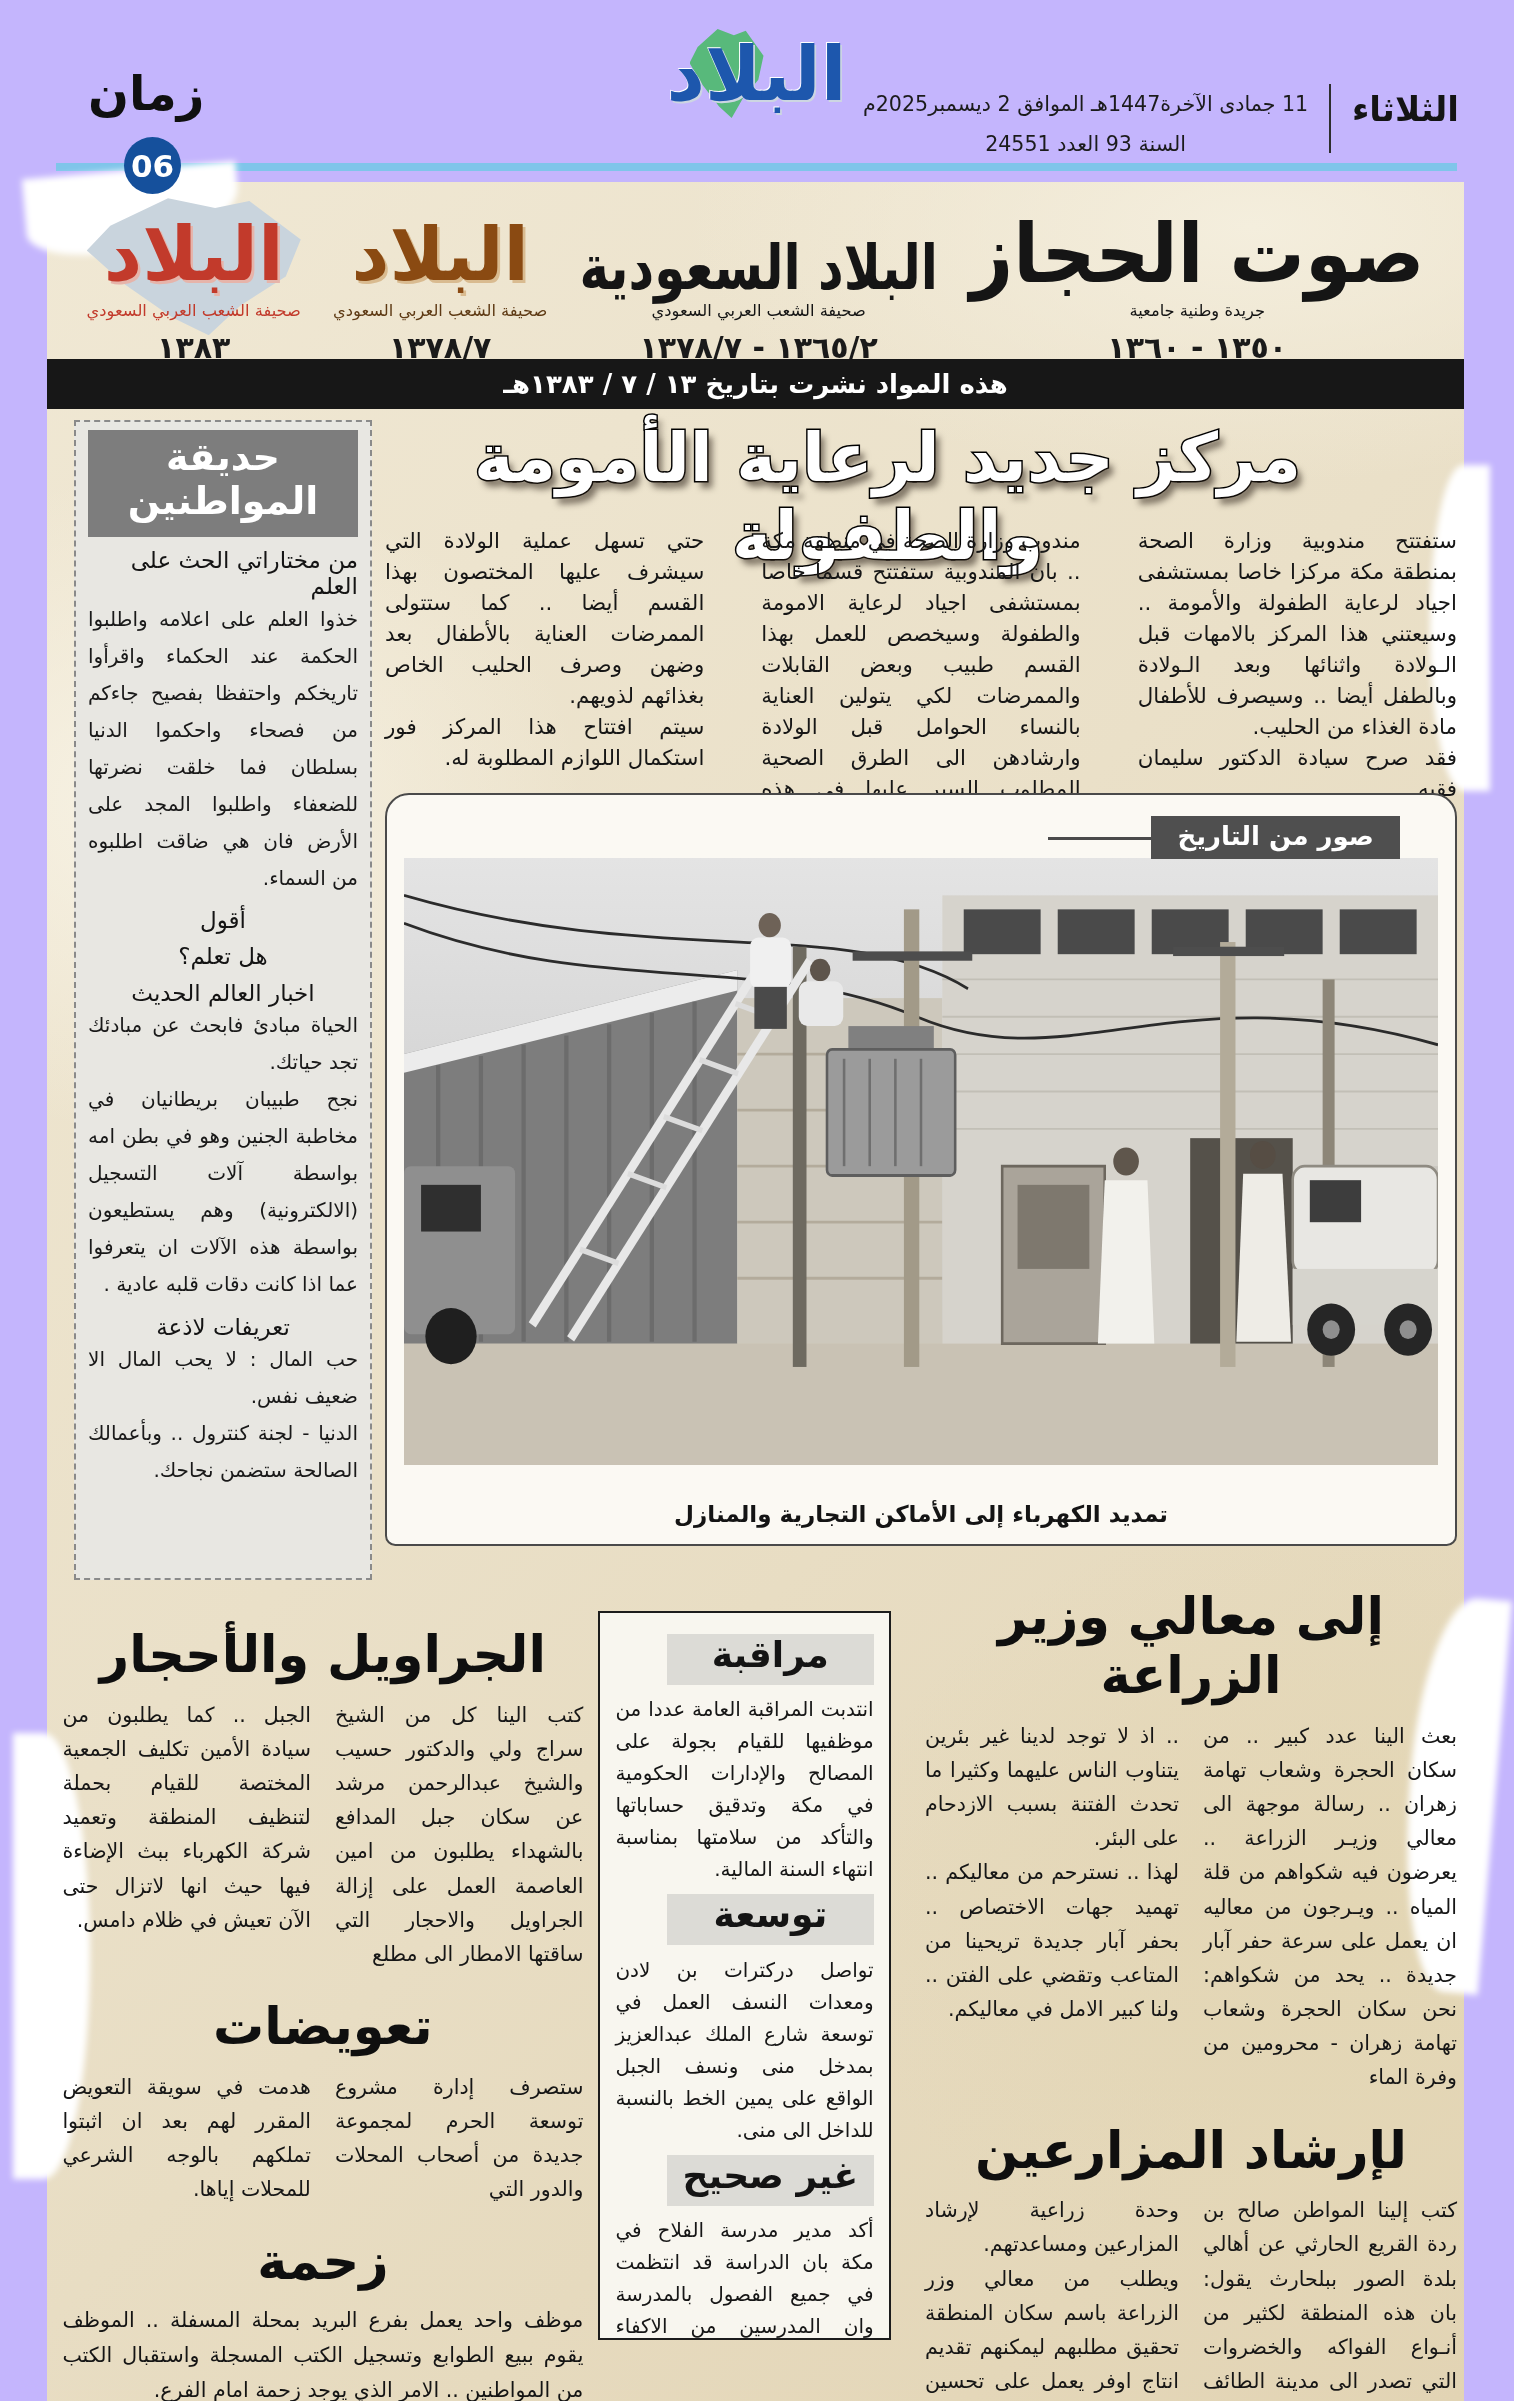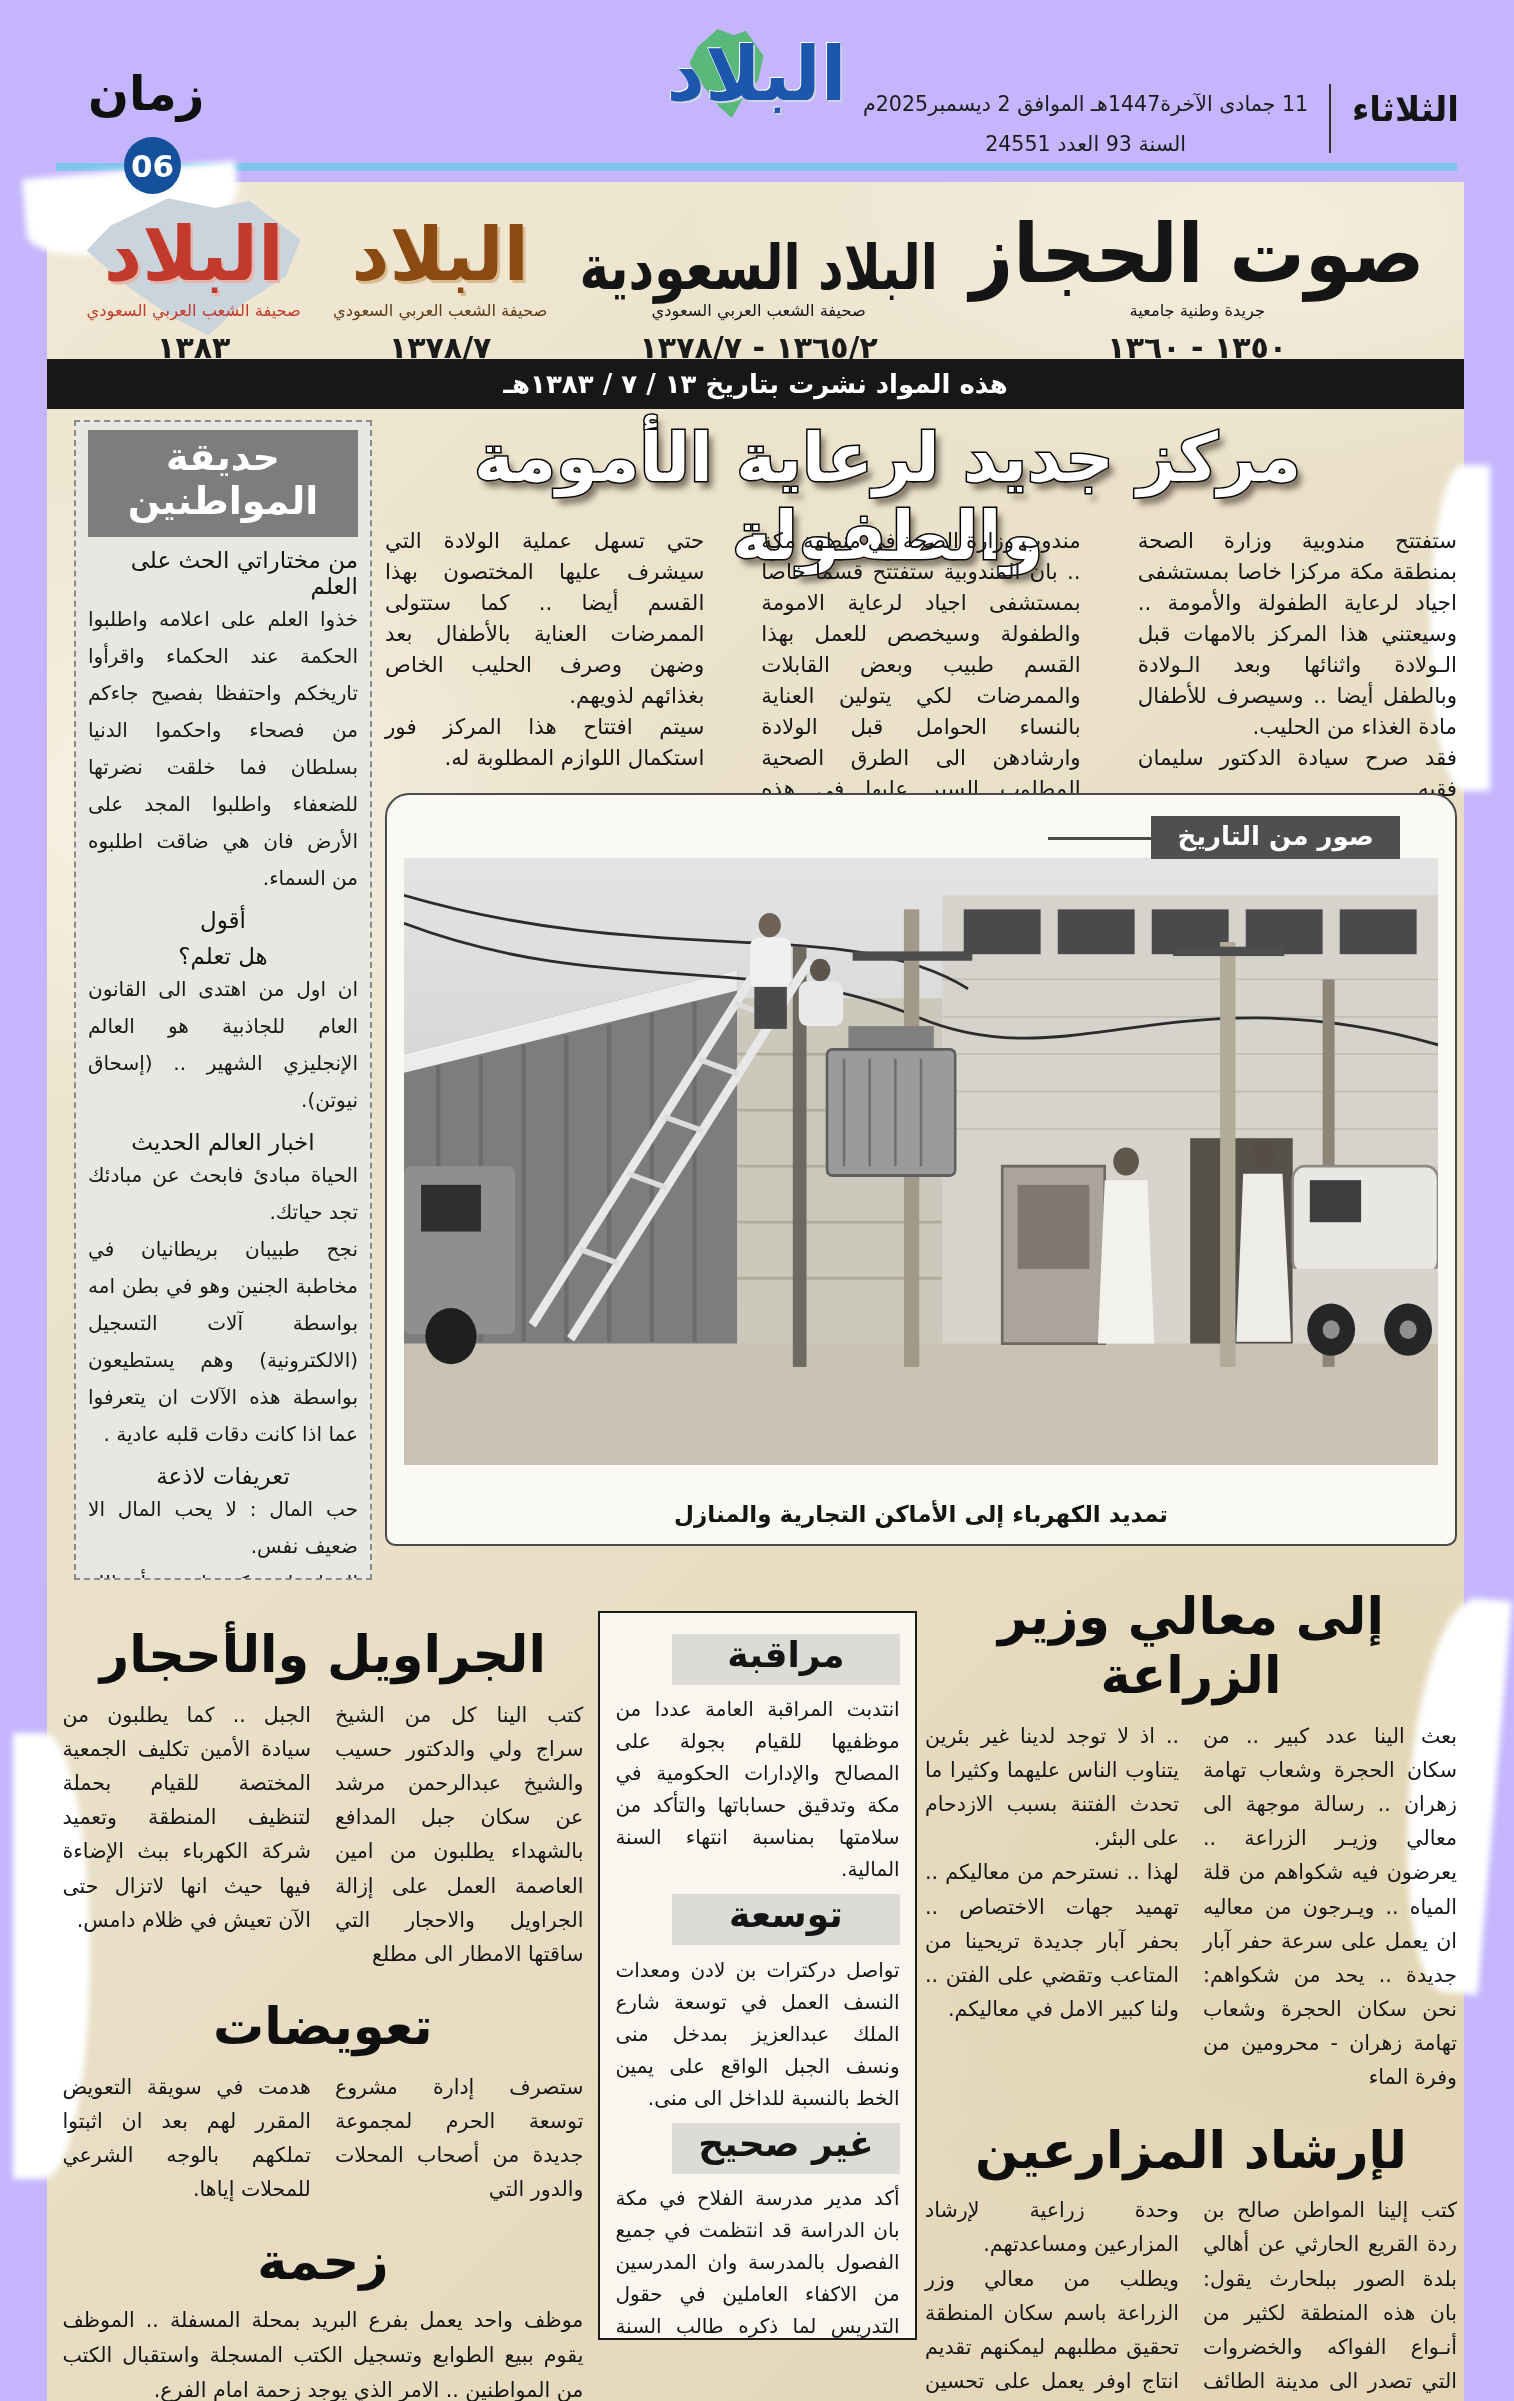--- a/index.html
+++ b/index.html
@@ -83,21 +83,21 @@
   .sb-text{font-size:20px;line-height:1.85;text-align:justify;white-space:pre-line;color:#191919;}
 
   
   .big-head{font-size:51px;font-weight:bold;text-align:center;margin:0;letter-spacing:-1.7px;color:#0f0f0f;}
   .two-cols{display:flex;gap:24px;margin-top:13.7px;}
   .two-cols>div{flex:1;font-size:20.6px;line-height:1.66;text-align:justify;white-space:pre-line;color:#161616;}
   .left-bottom{position:absolute;top:1443px;left:15.4px;width:521px;}
   .mid-head{margin-top:26px;}
   .crowd-text{font-size:20.6px;line-height:1.7;text-align:justify;margin-top:12px;white-space:pre-line;}
 
-  .briefs{position:absolute;top:1429px;left:551px;width:319px;height:729px;box-sizing:border-box;
+  .briefs{position:absolute;top:1429px;left:551px;width:293px;height:729px;box-sizing:border-box;
       border:2.6px solid #1c1c1c;background:#f8f6ef;padding:12px 15.4px;overflow:hidden;}
   .brief-title{background:#dcdbd6;font-size:36px;font-weight:bold;text-align:center;width:80%;
       padding:0 0 10.3px;margin:8.6px 0 8.6px;letter-spacing:-0.9px;}
   .brief-text{font-size:20px;line-height:1.6;text-align:justify;color:#161616;}
 
   .right-bottom{position:absolute;top:1405px;left:878px;width:532px;}
 </style>
 </head>
 <body>
 
@@ -272,21 +272,20 @@
       </div>
       <div class="photo-caption">تمديد الكهرباء إلى الأماكن التجارية والمنازل</div>
     </div>
 
     <div class="sidebar">
       <div class="sidebar-title">حديقة المواطنين</div>
       <div class="sb-sec-title start">من مختاراتي الحث على العلم</div>
       <div class="sb-text">خذوا العلم على اعلامه واطلبوا الحكمة عند الحكماء واقرأوا تاريخكم واحتفظا بفصيح جاءكم من فصحاء واحكموا الدنيا بسلطان فما خلقت نضرتها للضعفاء واطلبوا المجد على الأرض فان هي ضاقت اطلبوه من السماء.</div>
       <div class="sb-sec-title">أقول</div>
       <div class="sb-sec-title">هل تعلم؟</div>
-      <div class="sb-text">ان اول من اهتدى الى القانون العام للجاذبية هو العالم الإنجليزي الشهير .. (إسحاق نيوتن).</div>
       <div class="sb-sec-title">اخبار العالم الحديث</div>
       <div class="sb-text">الحياة مبادئ فابحث عن مبادئك تجد حياتك.
 نجح طبيبان بريطانيان في مخاطبة الجنين وهو في بطن امه بواسطة آلات التسجيل (الالكترونية) وهم يستطيعون بواسطة هذه الآلات ان يتعرفوا عما اذا كانت دقات قلبه عادية .</div>
       <div class="sb-sec-title">تعريفات لاذعة</div>
       <div class="sb-text">حب المال : لا يحب المال الا ضعيف نفس.
 الدنيا - لجنة كنترول .. وبأعمالك الصالحة ستضمن نجاحك.</div>
     </div>
 
     <div class="left-bottom">
       <h2 class="big-head">الجراويل والأحجار</h2>

